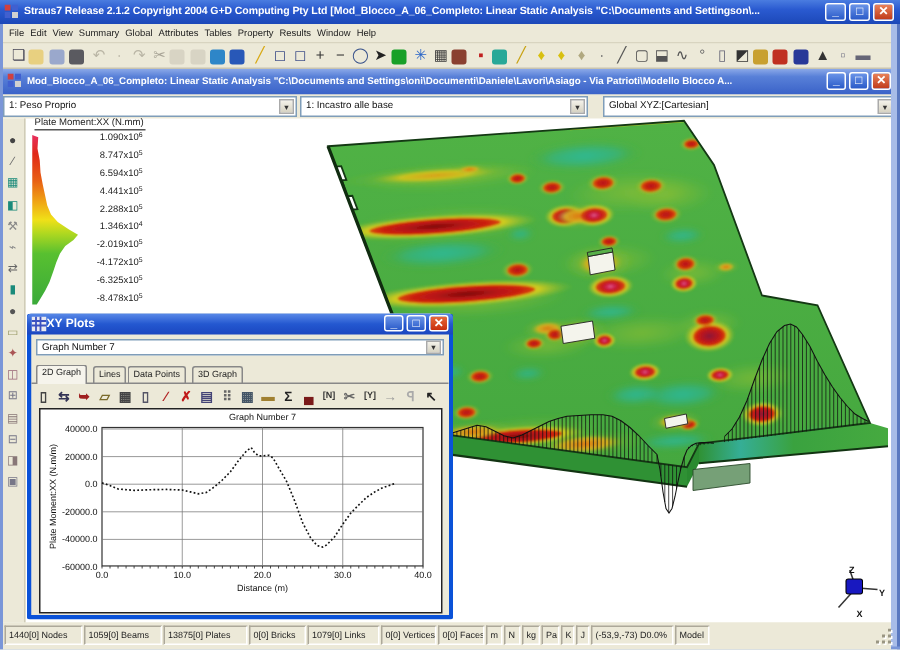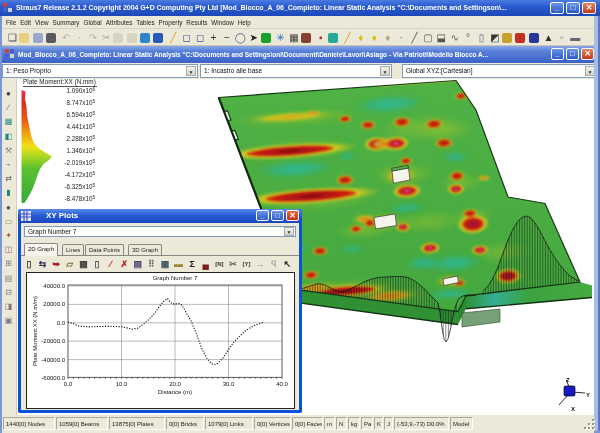--- a/index.html
+++ b/index.html
@@ -525,21 +525,21 @@
 <div class="li" style="top:193.59999999999997px;color:#877">▤</div>
 <div class="li" style="top:207.79999999999995px;color:#778">⊟</div>
 <div class="li" style="top:221.99999999999994px;color:#877">◨</div>
 <div class="li" style="top:236.19999999999993px;color:#778">▣</div>
   </div>
 
 <div class="abs" id="xywin">
 <div id="xytitle"><svg style="position:absolute;left:3px;top:2.5px" width="10" height="10">
         <rect width="10" height="10" fill="#e8e8f0"></rect>
         <path d="M0 3h10M0 6h10M3 0v10M6 0v10" stroke="#3a50c0" stroke-width="1.2"></path>
-      </svg><span style="margin-left:28px">XY Plots</span>
+      </svg><span style="margin-left:13px">XY Plots</span>
 <div class="xbtn" style="right:33px">_</div><div class="xbtn" style="right:18px">□</div><div class="xbtn cl" style="right:3px">✕</div></div>
 <div id="xydrop">Graph Number 7<div class="carr">▼</div></div>
 <div class="tab act" style="left:3px">2D Graph</div>
 <div class="tab" style="left:41px">Lines</div>
 <div class="tab" style="left:64px">Data Points</div>
 <div class="tab" style="left:107px">3D Graph</div>
 <div id="tabline"></div>
 <div id="xytools">
       <div class="xti" style="left:1.5px;font-size:9px;color:#444">▯</div>
 <div class="xti" style="left:15.1px;font-size:9px;color:#335">⇆</div>

